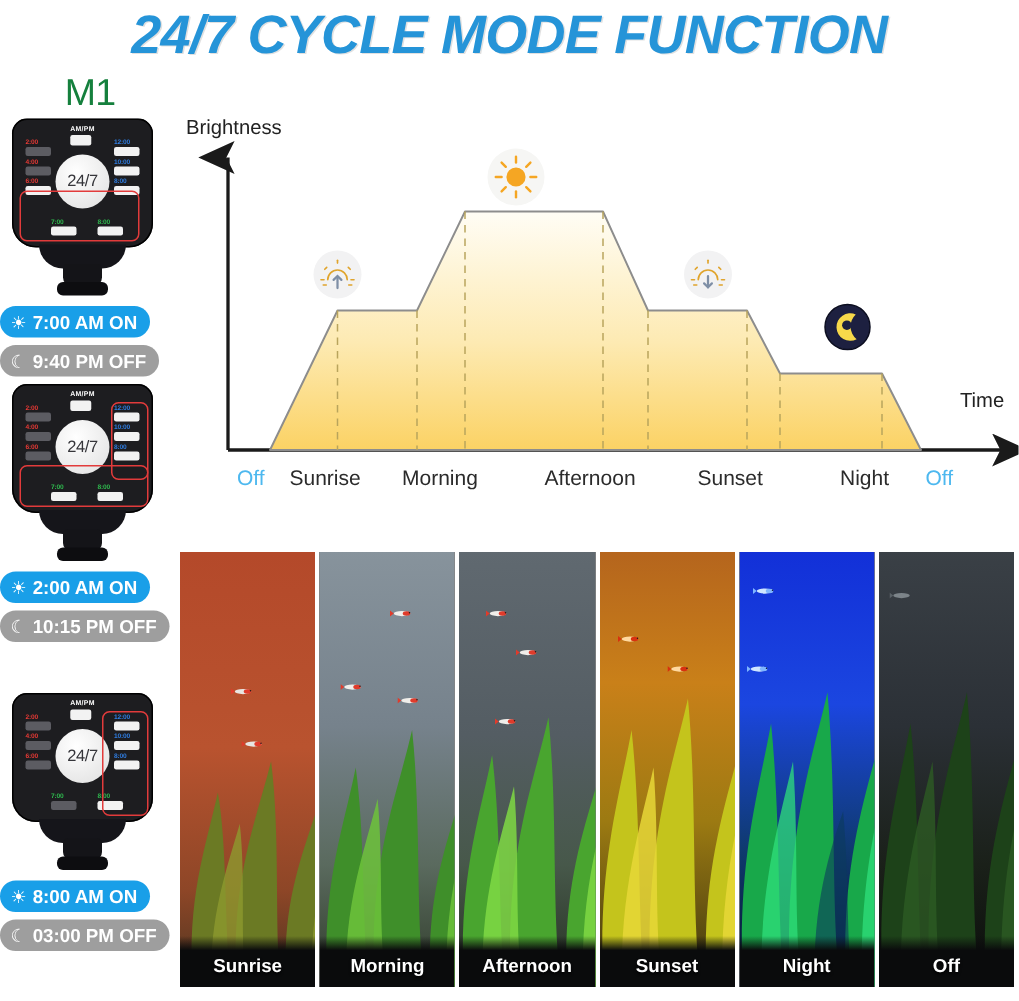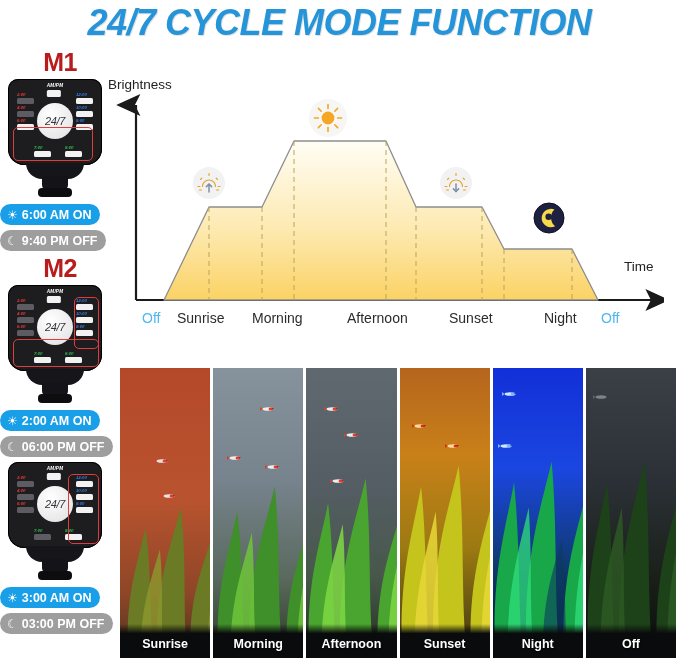--- a/index.html
+++ b/index.html
@@ -16,24 +16,24 @@
     font-size:36px;font-weight:bold;letter-spacing:-0.5px;
     color:#2594d8;font-style:italic;
     text-shadow:1px 1px 0 rgba(0,0,0,.12);
     white-space:nowrap;
   }
 
   
   .modules{position:absolute;left:0;top:50px;width:120px;}
   .module{position:relative;margin-bottom:10px;height:196px;}
   .module-title{
-    text-align:center;font-size:25px;font-weight:bold;color:#b91c1c;
+    text-align:center;font-size:25px;font-weight:normal;color:#15803d;
     line-height:1;margin-bottom:4px;letter-spacing:-0.5px;
   }
-  .device-wrap{position:relative;height:120px;font-style:italic;}
+  .device-wrap{position:relative;height:120px;}
   .device-body{
     position:absolute;left:8px;top:0;width:94px;height:86px;
     background:#1d1d20;border-radius:10px 10px 16px 16px;
     box-shadow:inset 0 0 0 1px #000;
   }
   .device-skirt{
     position:absolute;left:26px;top:84px;width:58px;height:16px;
     background:#15151a;border-radius:0 0 18px 18px;
   }
   .device-plug{
@@ -79,21 +79,21 @@
     display:flex;align-items:center;gap:4px;
     height:21px;border-radius:11px;padding:0 9px 0 7px;
     font-size:12.5px;font-weight:bold;color:#fff;margin-top:5px;
     width:max-content;
   }
   .pill.on{background:#199fe8;}
   .pill.off{background:#9e9e9e;}
   .pill .ico{font-size:12px;line-height:1;}
 
   
-  .chart{position:absolute;left:104px;top:75px;width:560px;height:260px;}
+  .chart{position:absolute;left:120px;top:75px;width:560px;height:260px;}
   .chart svg{display:block;}
   .axis-label{font-family:"Liberation Sans",sans-serif;font-size:13.5px;fill:#222;}
   .tick-label{font-family:"Liberation Sans",sans-serif;font-size:14px;fill:#2b2b2b;}
   .tick-label.off{fill:#4db8ef;}
 
   
   .strip{
     position:absolute;left:120px;top:368px;width:556px;height:290px;
     display:flex;gap:3px;background:#ffffff;
   }
@@ -168,30 +168,29 @@
               </div>
           </div>
           <div class="hl" style="left:5px;top:48px;width:78px;height:32px;border-radius:5px;"></div>
         </div>
         <div class="device-skirt"></div>
         <div class="device-plug"></div>
         <div class="device-plug2"></div>
       </div>
       <div class="pill on">
         <span class="ico">☀</span>
-        <span>6:00 AM ON</span>
+        <span>7:00 AM ON</span>
       </div>
       <div class="pill off">
         <span class="ico">☾</span>
         <span>9:40 PM OFF</span>
       </div>
     </div>
 
     <div class="module">
-      <div class="module-title">M2</div>
       <div class="device-wrap">
         <div class="device-body">
           <div class="ampm">
             <div class="lbl">AM/PM</div>
             <div class="key"></div>
           </div>
           <div class="dial">24/7</div>
           <div class="col left">
             <div class="slot">
                 <div class="t red">2:00</div>
@@ -236,21 +235,21 @@
         <div class="device-skirt"></div>
         <div class="device-plug"></div>
         <div class="device-plug2"></div>
       </div>
       <div class="pill on">
         <span class="ico">☀</span>
         <span>2:00 AM ON</span>
       </div>
       <div class="pill off">
         <span class="ico">☾</span>
-        <span>06:00 PM OFF</span>
+        <span>10:15 PM OFF</span>
       </div>
     </div>
 
     <div class="module">
       <div class="device-wrap">
         <div class="device-body">
           <div class="ampm">
             <div class="lbl">AM/PM</div>
             <div class="key"></div>
           </div>
@@ -294,21 +293,21 @@
               </div>
           </div>
           <div class="hl" style="left:60px;top:12px;width:29px;height:68px;border-radius:5px;"></div>
         </div>
         <div class="device-skirt"></div>
         <div class="device-plug"></div>
         <div class="device-plug2"></div>
       </div>
       <div class="pill on">
         <span class="ico">☀</span>
-        <span>3:00 AM ON</span>
+        <span>8:00 AM ON</span>
       </div>
       <div class="pill off">
         <span class="ico">☾</span>
         <span>03:00 PM OFF</span>
       </div>
     </div>
   </div>
 
   <div class="chart">
     <svg width="560" height="260" viewBox="0 0 560 260">

